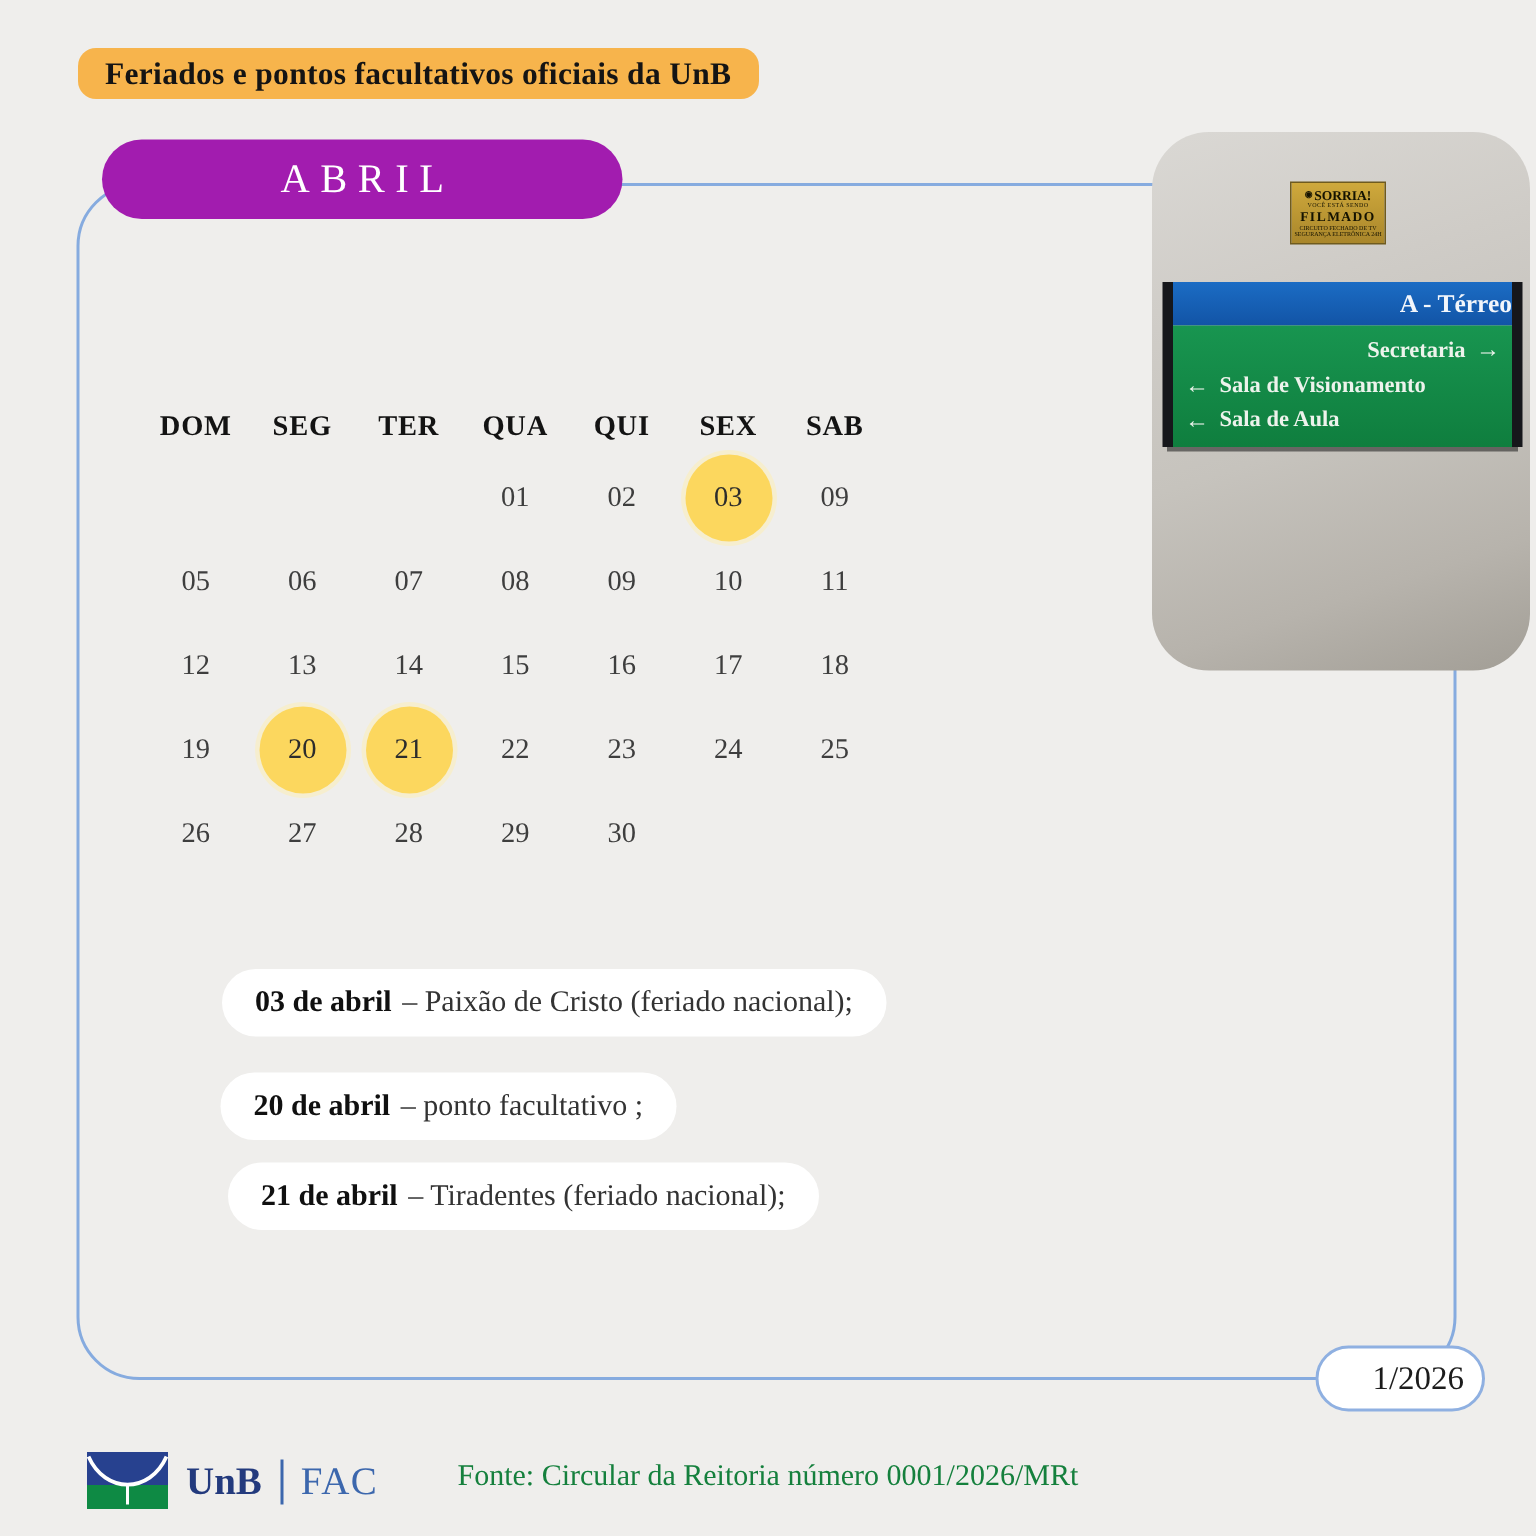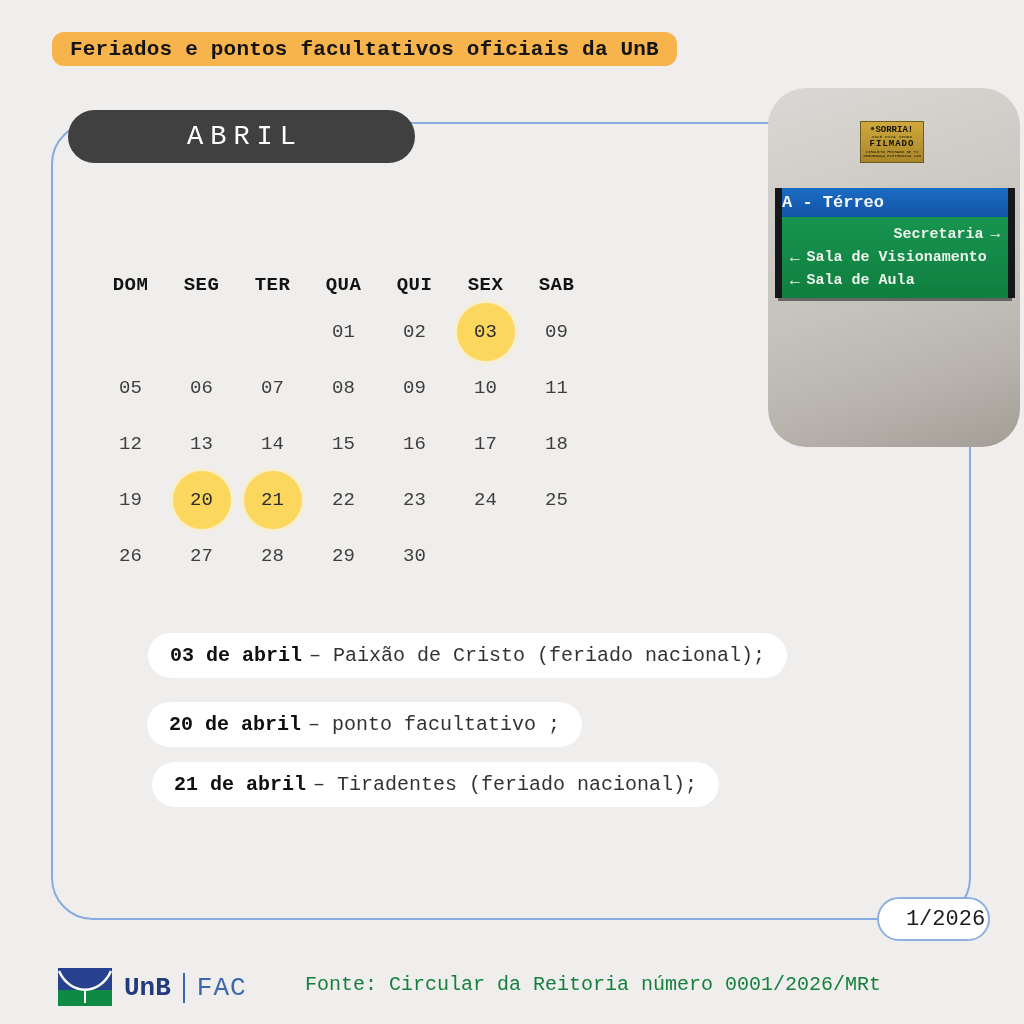--- a/index.html
+++ b/index.html
@@ -1,29 +1,29 @@
 <!DOCTYPE html>
 <html><head>
 <meta charset="utf-8">
 <style>
   html,body{margin:0;padding:0;background:#efeeec;}
   .canvas{position:relative;width:1024px;height:1024px;background:#efeeec;overflow:hidden;
-          font-family:Liberation Mono, monospace;}
+          font-family:Liberation Serif, serif;}
 
   
   .title-pill{position:absolute;left:52px;top:32px;height:34px;padding:0 18px;
               background:#f7b44c;border-radius:12px;display:flex;align-items:center;}
   .title-pill span{font-size:21px;font-weight:bold;color:#141414;letter-spacing:.2px;}
 
   
   .frame{position:absolute;left:51px;top:122px;width:920px;height:798px;
          border:2px solid #86abdf;border-radius:42px;box-sizing:border-box;}
 
-  .month-pill{position:absolute;left:68px;top:110px;width:347px;height:53px;
-              background:#404040;border-radius:27px;display:flex;align-items:center;justify-content:center;}
+  .month-pill{position:absolute;left:68px;top:93px;width:347px;height:53px;
+              background:#a21caf;border-radius:27px;display:flex;align-items:center;justify-content:center;}
   .month-pill span{color:#ffffff;font-size:27px;letter-spacing:7px;padding-left:7px;font-weight:400;}
 
   
   .calendar{position:absolute;left:95px;top:266px;display:grid;
             grid-template-columns:repeat(7,71px);grid-template-rows:38px repeat(5,56px);}
   .cal-head{display:flex;align-items:center;justify-content:center;
             font-size:19px;font-weight:bold;color:#131313;letter-spacing:.5px;}
   .cal-cell{display:flex;align-items:center;justify-content:center;}
   .cal-cell .num{font-size:19px;color:#3e3e3e;}
   .cal-cell .num.hl{display:flex;align-items:center;justify-content:center;
@@ -42,34 +42,34 @@
   .warn .t2{font-size:4px;letter-spacing:.3px;}
   .warn .t3{font-size:9px;font-weight:bold;letter-spacing:1px;}
   .warn .t4{font-size:4px;}
   .warn .cam{font-size:6px;vertical-align:middle;margin-right:1px;}
 
   .sign{position:absolute;left:7px;top:100px;width:240px;height:113px;}
   .sign .bar-l,.sign .bar-r{position:absolute;top:0;width:7px;height:110px;background:#16171b;}
   .sign .bar-l{left:0;} .sign .bar-r{right:0;}
   .sign .blue{position:absolute;left:7px;top:0;width:226px;height:29px;
               background:linear-gradient(180deg,#1b6cc4,#1254a6);
-              display:flex;align-items:center;justify-content:flex-start;}
+              display:flex;align-items:center;justify-content:flex-end;}
   .sign .blue span{color:#f2f6fb;font-size:17px;font-weight:bold;}
   .sign .green{position:absolute;left:7px;top:29px;width:226px;height:81px;
                background:linear-gradient(180deg,#189550,#0f7e3e);
                display:flex;flex-direction:column;justify-content:space-evenly;
                padding:3px 8px;box-sizing:border-box;}
   .srow{display:flex;align-items:center;gap:7px;color:#edf3ec;font-size:15px;font-weight:bold;}
   .srow.right{justify-content:flex-end;}
   .srow .arrow{font-size:16px;}
   .sign .shadow{position:absolute;left:3px;top:110px;width:234px;height:3px;background:rgba(25,25,25,.55);}
 
   
   .note{position:absolute;background:#ffffff;border-radius:24px;height:45px;
-        display:flex;align-items:center;padding:0 22px;white-space:nowrap;}
+        display:flex;align-items:center;padding:0 22px;white-space:nowrap;margin-top:13px;}
   .note .bold{font-size:20px;font-weight:bold;color:#101010;margin-right:7px;}
   .note .rest{font-size:20px;color:#333333;}
   .note1{left:148px;top:633px;}
   .note2{left:147px;top:702px;}
   .note3{left:152px;top:762px;}
 
   
   .badge{position:absolute;left:877px;top:897px;width:113px;height:44px;background:#ffffff;
          border:2px solid #8fb0e1;border-radius:24px;box-sizing:border-box;
          display:flex;align-items:center;justify-content:center;}

